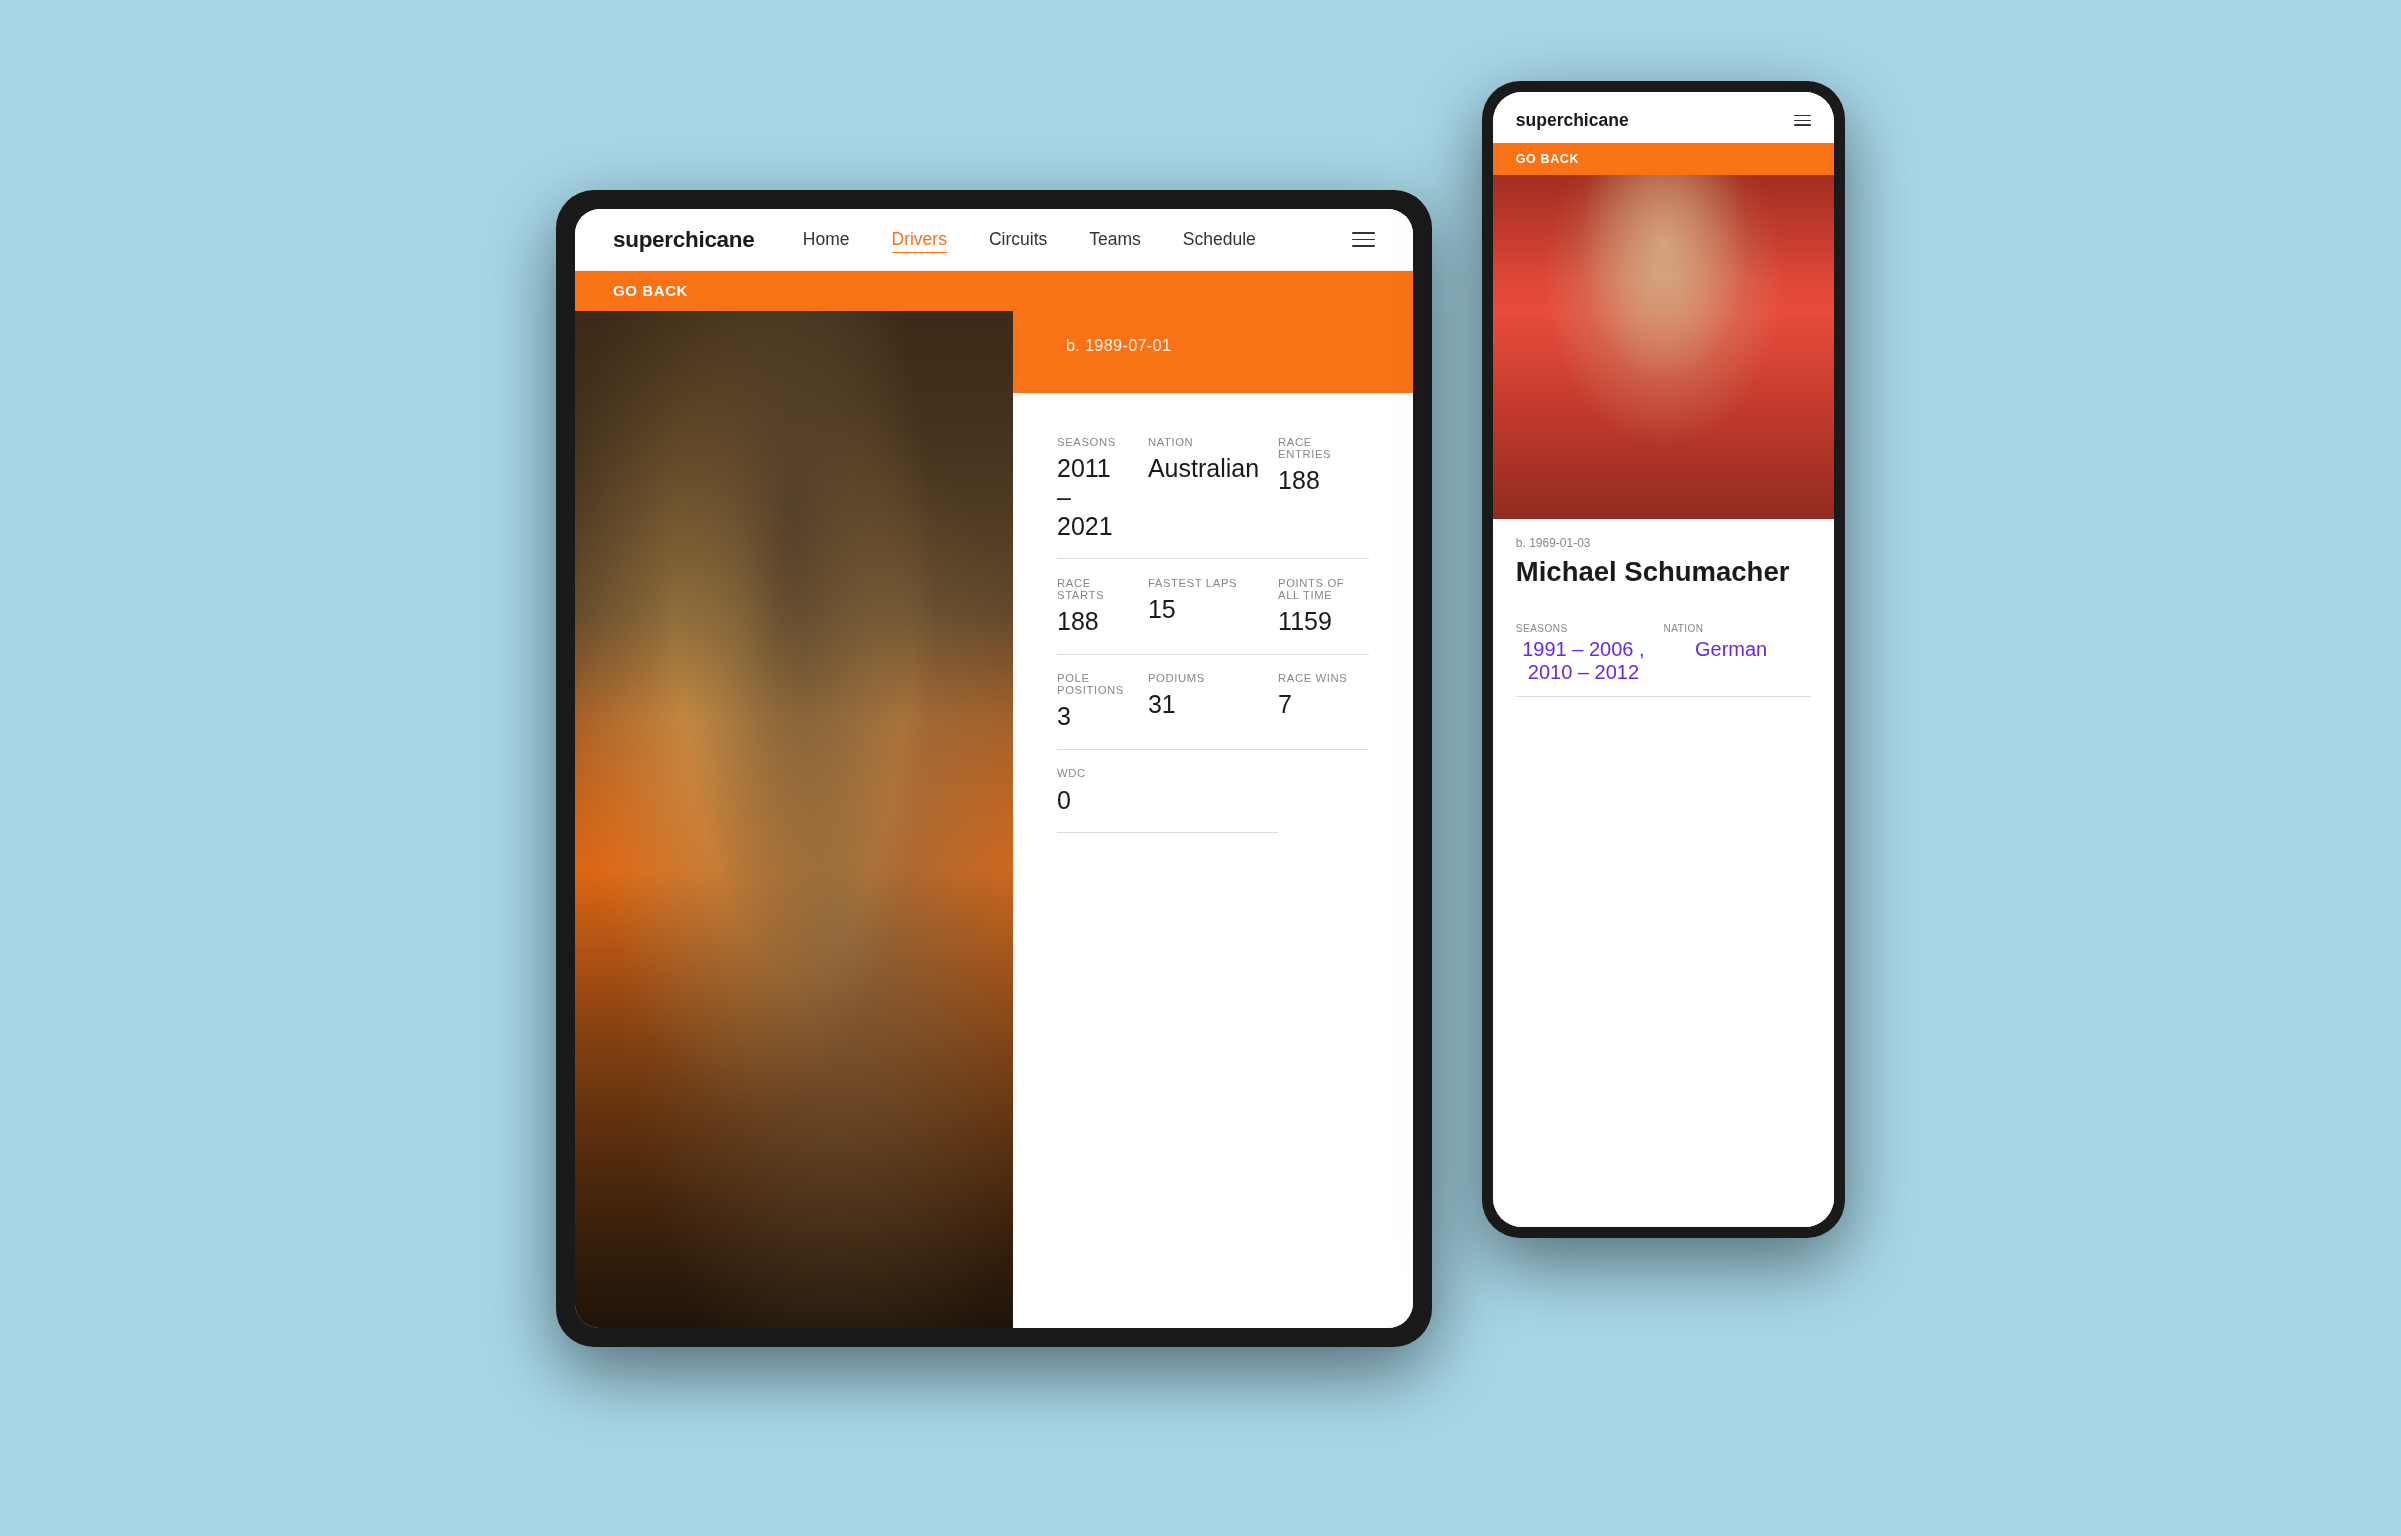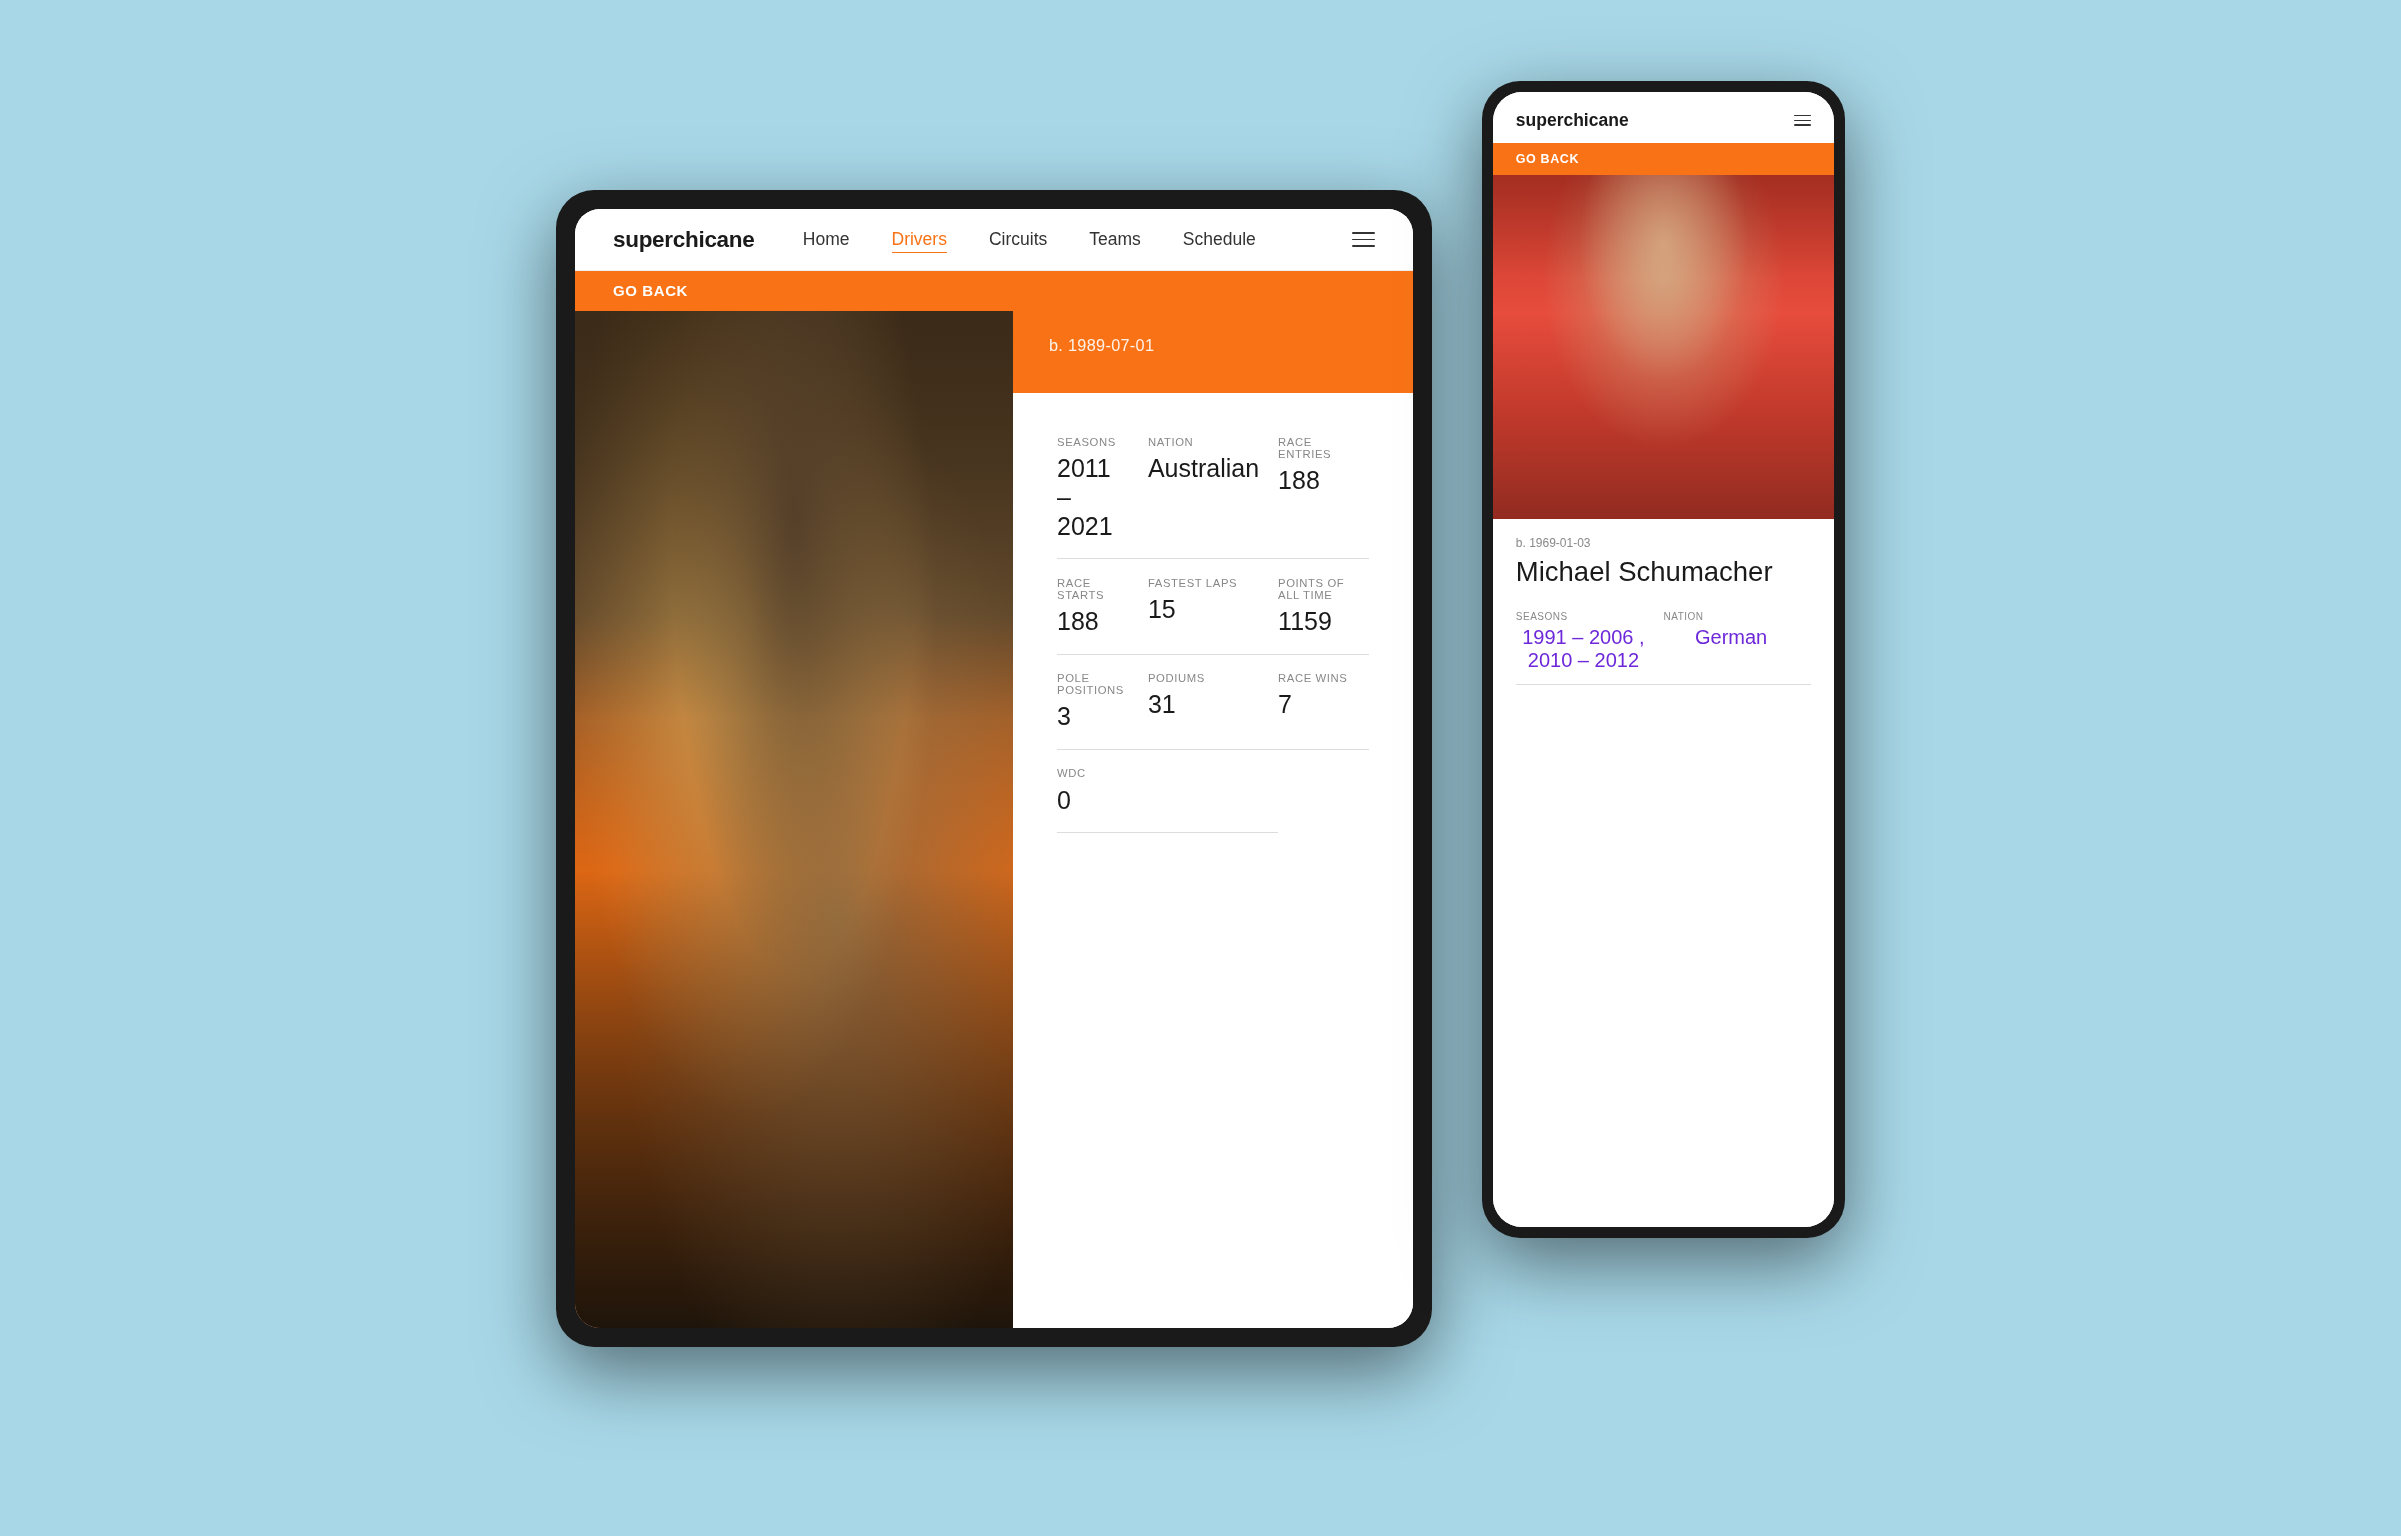--- a/index.html
+++ b/index.html
@@ -121,21 +121,21 @@
       cursor: pointer;
     }
     .driver-info-panel {
       flex: 1;
       display: flex;
       flex-direction: column;
       overflow: hidden;
     }
     .driver-header {
       background: #f97316;
-      padding: 25px 36px 31px;
+      padding: 25px 53px 31px;
     }
     .driver-dob {
       font-size: 16.3px;
       color: rgba(255,255,255,0.9);
       margin-bottom: 7.5px;
       letter-spacing: 0.3px;
     }
     .driver-name {
       font-size: 50px;
       font-weight: 700;
@@ -252,23 +252,23 @@
       background: white;
       flex: 1;
     }
     .phone-dob {
       font-size: 12px;
       color: #888;
       margin-bottom: 5px;
     }
     .phone-driver-name {
       font-size: 27.5px;
-      font-weight: 400;
+      font-weight: 700;
       color: #1a1a1a;
-      margin-bottom: 10px;
+      margin-bottom: 22px;
       line-height: 1.2;
     }
     .phone-stats-grid {
       display: grid;
       grid-template-columns: 1fr 1fr;
       gap: 0;
     }
     .phone-stat-item {
       padding: 12.5px 0;
       border-bottom: 0.6px solid #ddd;

